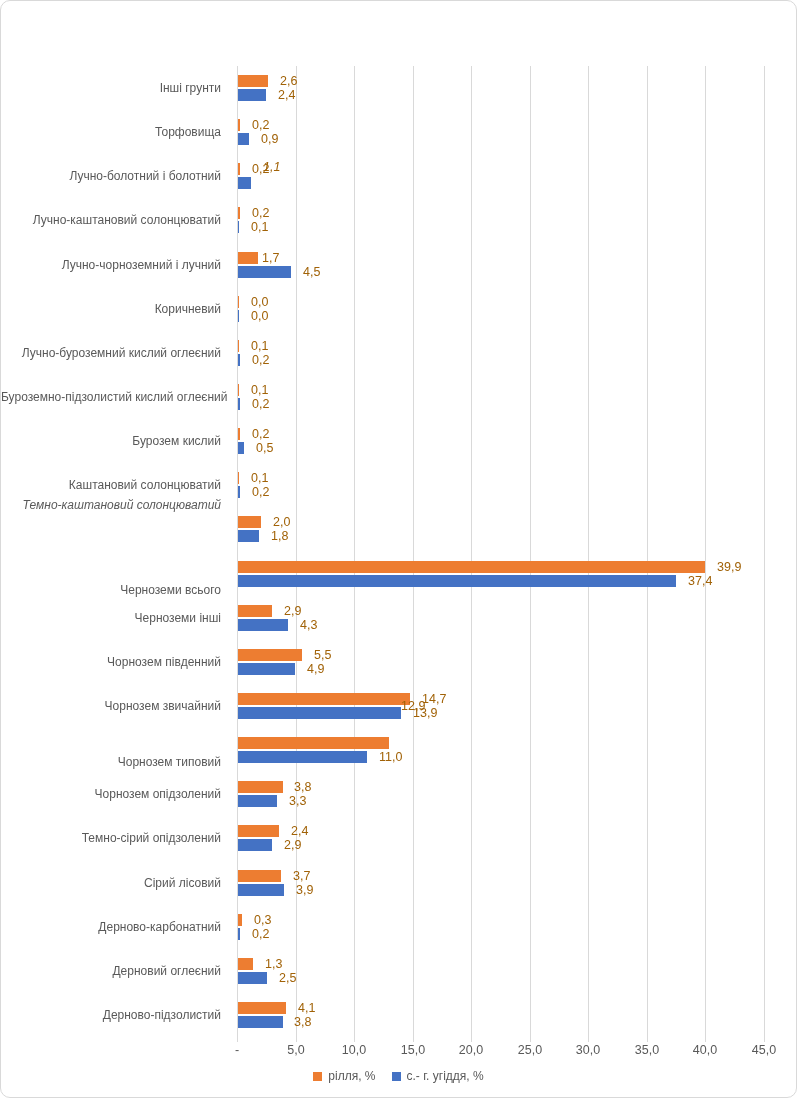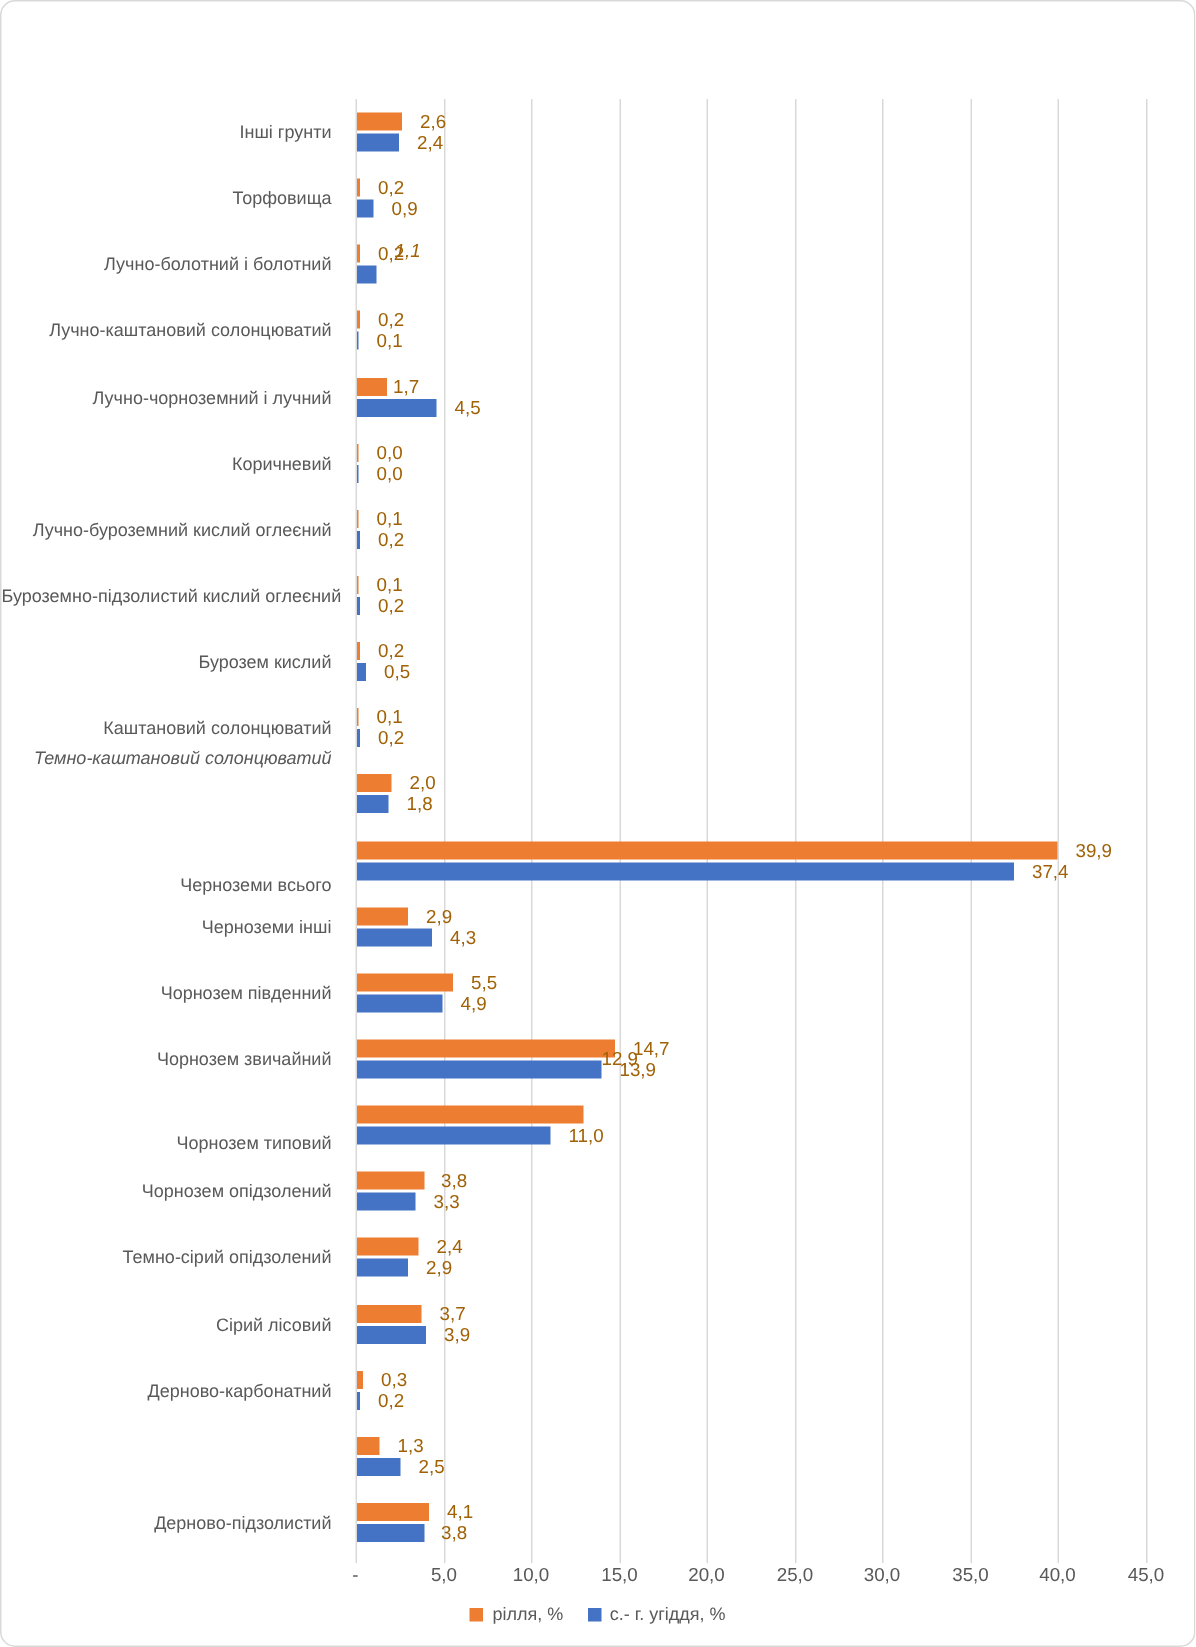--- a/index.html
+++ b/index.html
@@ -236,14 +236,15 @@
     <div class="category-label" style="top: 496px; font-style: italic;">Темно-каштановий солонцюватий</div>
     <div class="category-label" style="top: 581px;">Черноземи всього</div>
     <div class="category-label" style="top: 609px;">Черноземи інші</div>
     <div class="category-label" style="top: 653px;">Чорнозем південний</div>
     <div class="category-label" style="top: 697px;">Чорнозем звичайний</div>
     <div class="category-label" style="top: 741px; margin-top: 12px;">Чорнозем типовий</div>
     <div class="category-label" style="top: 785px;">Чорнозем опідзолений</div>
     <div class="category-label" style="top: 829px;">Темно-сірий опідзолений</div>
     <div class="category-label" style="top: 874px;">Сірий лісовий</div>
     <div class="category-label" style="top: 918px;">Дерново-карбонатний</div>
+    <div class="category-label" style="top: 962px;">Дерновий оглеєний</div>
     <div class="category-label" style="top: 1006px;">Дерново-підзолистий</div>
   </div>
 
 </body></html>

